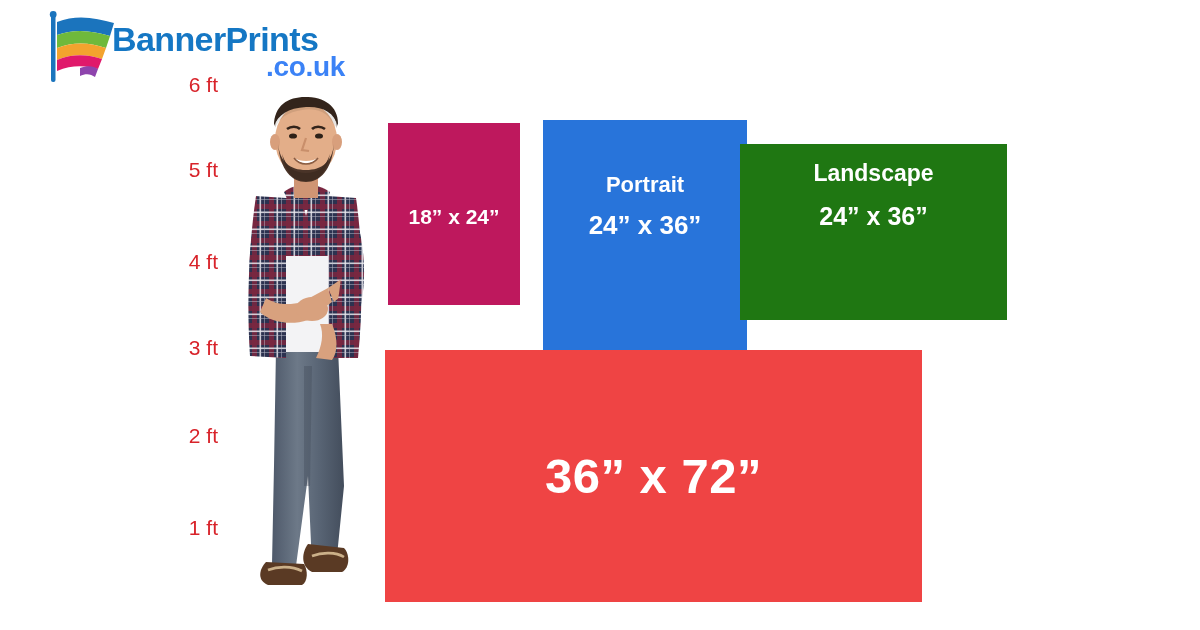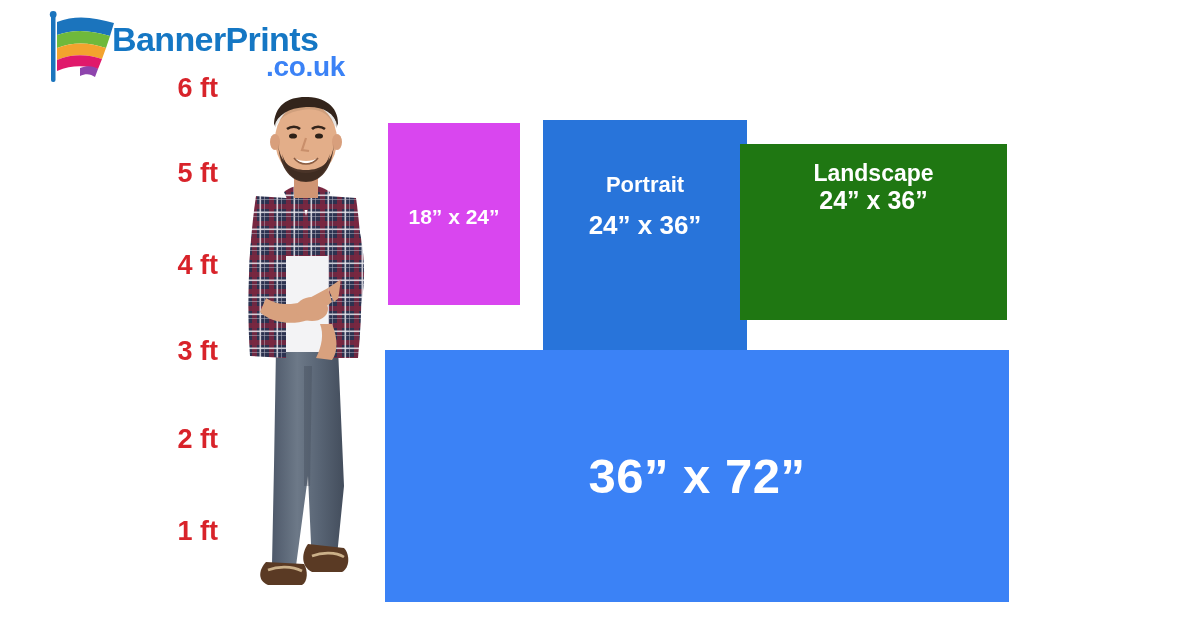--- a/index.html
+++ b/index.html
@@ -86,22 +86,22 @@
     font-size: 28px;
     font-weight: bold;
     color: #3b82f6;
     letter-spacing: -0.3px;
   }
 
   
   .ruler-label {
     position: absolute;
     color: #d8232a;
-    font-size: 27px;
-    font-weight: bold;
+    font-size: 21px;
+    font-weight: normal;
     text-align: right;
     width: 70px;
     white-space: nowrap;
   }
 
   
   .person {
     position: absolute;
     left: 216px;
     top: 66px;
@@ -127,21 +127,21 @@
   .banner-box .b-dims {
     font-weight: bold;
     line-height: 1.15;
   }
 
   #box-purple {
     left: 388px;
     top: 123px;
     width: 132px;
     height: 182px;
-    background: #d946ef;
+    background: #be185d;
     padding-top: 82px;
   }
   #box-purple .b-dims { font-size: 21px; }
 
   #box-blue {
     left: 543px;
     top: 120px;
     width: 204px;
     height: 268px;
     background: #2874da;
@@ -151,29 +151,29 @@
   #box-blue .b-dims { font-size: 26px; }
 
   #box-green {
     left: 740px;
     top: 144px;
     width: 267px;
     height: 176px;
     background: #1f7712;
     padding-top: 16px;
   }
-  #box-green .b-name { font-size: 23px; margin-bottom: 0; }
+  #box-green .b-name { font-size: 23px; margin-bottom: 16px; }
   #box-green .b-dims { font-size: 25px; }
 
   #box-red {
     left: 385px;
     top: 350px;
-    width: 624px;
+    width: 537px;
     height: 252px;
-    background: #3b82f6;
+    background: #ef4444;
     justify-content: center;
     padding-top: 0;
   }
   #box-red .b-dims { font-size: 49px; letter-spacing: 0.5px; }
 </style>
 </head>
 <body>
 
 <div class="canvas">
 

